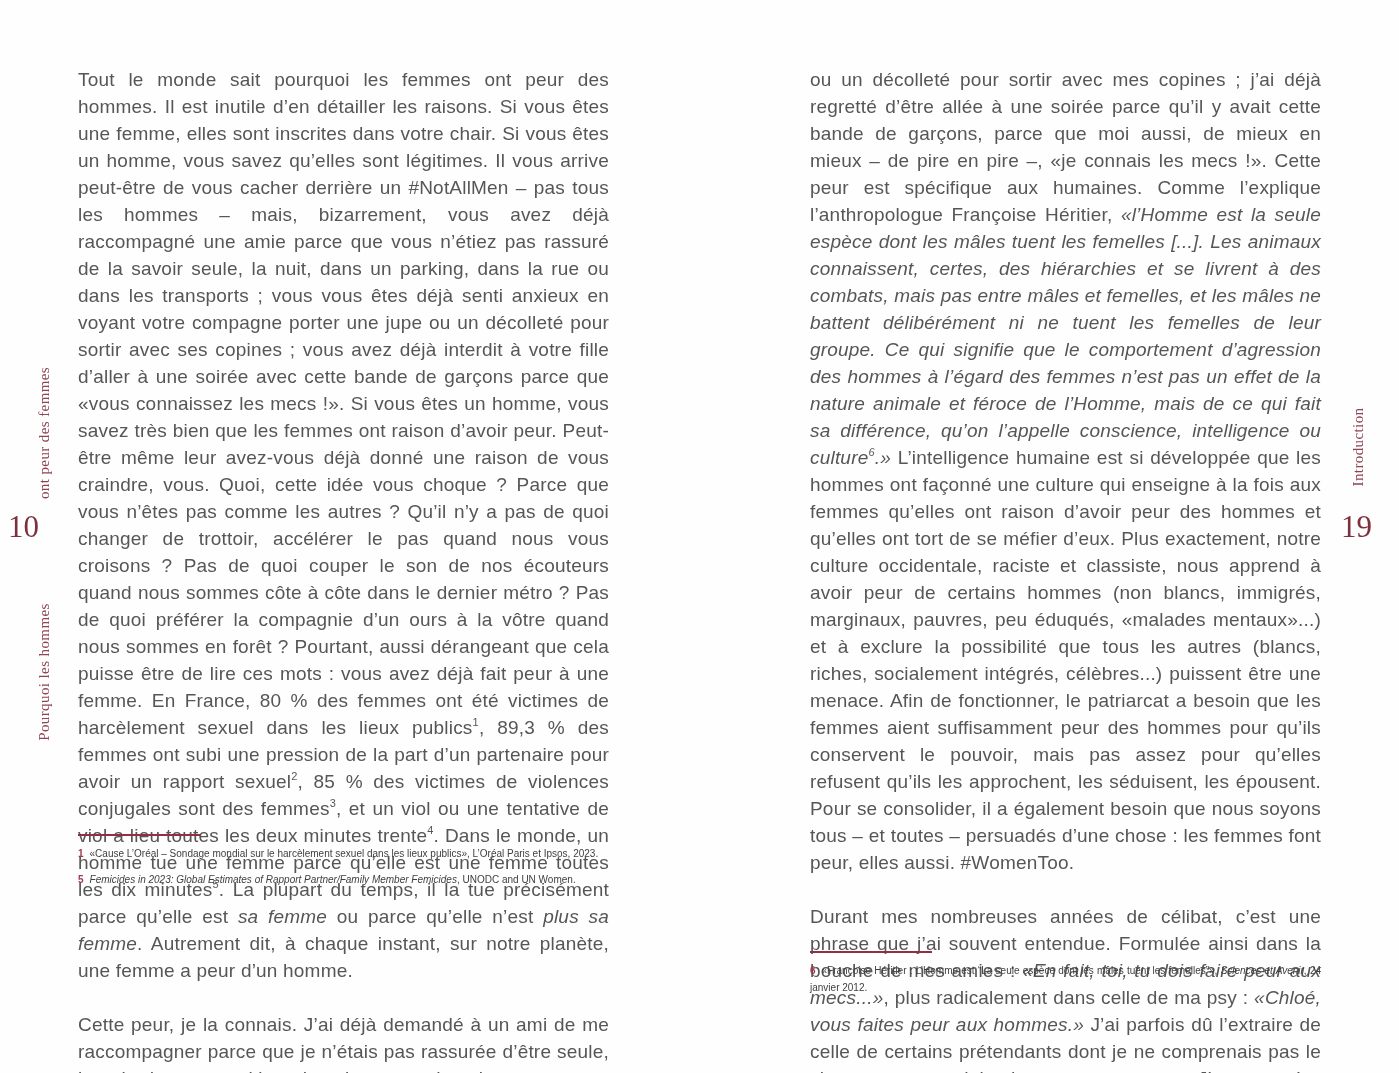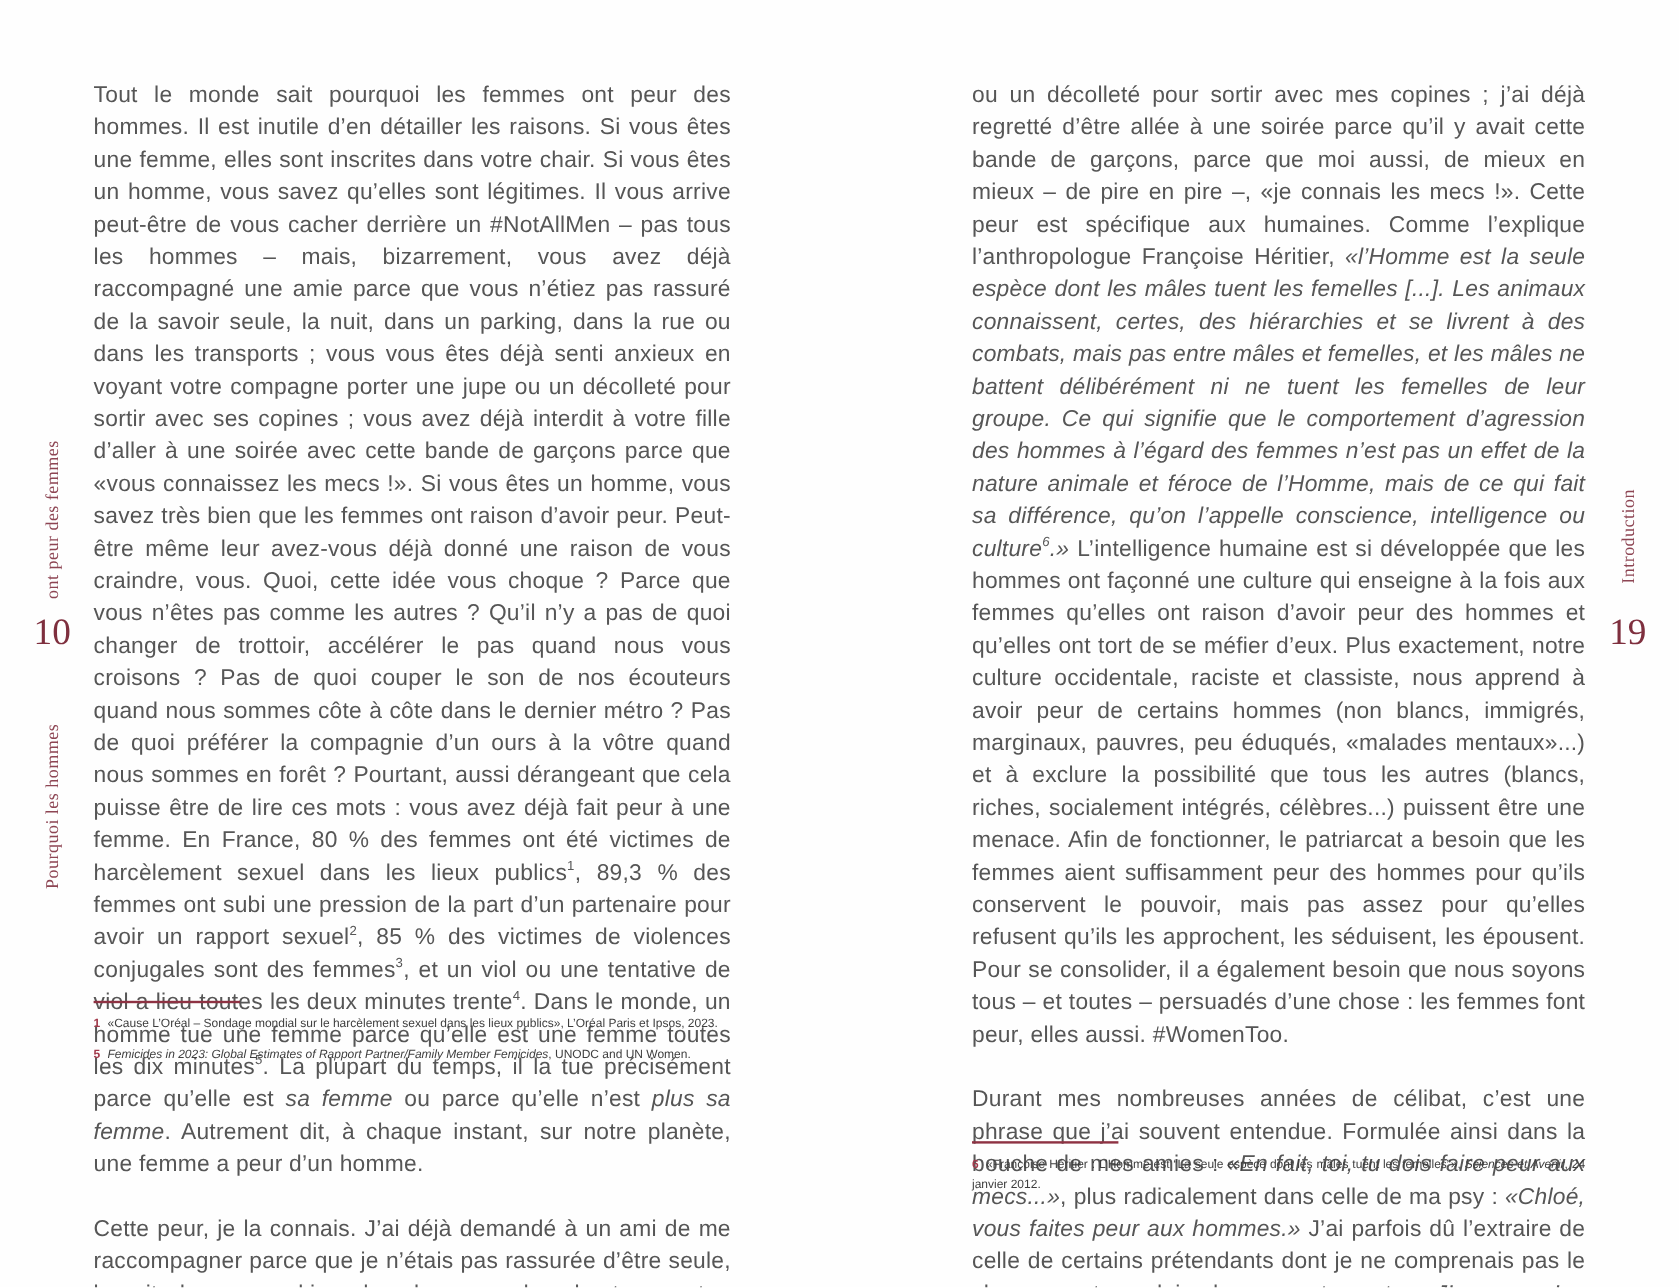--- a/index.html
+++ b/index.html
@@ -58,21 +58,21 @@
     color:#7e2f3e;
     line-height:34px;
   }
 </style>
 </head>
 <body>
 
 <div class="spread">
 
   <div class="vlabel" style="width:152px;left:-32px;top:422px;">ont peur des femmes</div>
-  <div class="pagenum" style="left:28px;top:510px;">10</div>
+  <div class="pagenum" style="left:8px;top:510px;">10</div>
   <div class="vlabel" style="width:190px;left:-51px;top:661px;">Pourquoi les hommes</div>
 
   <div class="textcol" style="left:78px;top:66px;width:531px;">
     <p><span>Tout le monde sait pourquoi les femmes ont peur des hommes. Il est inutile d’en détailler les raisons. Si vous êtes une femme, elles sont inscrites dans votre chair. Si vous êtes un homme, vous savez qu’elles sont légitimes. Il vous arrive peut-être de vous cacher derrière un #NotAllMen – pas tous les hommes – mais, bizarrement, vous avez déjà raccompagné une amie parce que vous n’étiez pas rassuré de la savoir seule, la nuit, dans un parking, dans la rue ou dans les transports ; vous vous êtes déjà senti anxieux en voyant votre compagne porter une jupe ou un décolleté pour sortir avec ses copines ; vous avez déjà interdit à votre fille d’aller à une soirée avec cette bande de garçons parce que «vous connaissez les mecs !». Si vous êtes un homme, vous savez très bien que les femmes ont raison d’avoir peur. Peut-être même leur avez-vous déjà donné une raison de vous craindre, vous. Quoi, cette idée vous choque ? Parce que vous n’êtes pas comme les autres ? Qu’il n’y a pas de quoi changer de trottoir, accélérer le pas quand nous vous croisons ? Pas de quoi couper le son de nos écouteurs quand nous sommes côte à côte dans le dernier métro ? Pas de quoi préférer la compagnie d’un ours à la vôtre quand nous sommes en forêt ? Pourtant, aussi dérangeant que cela puisse être de lire ces mots : vous avez déjà fait peur à une femme. En France, 80 % des femmes ont été victimes de harcèlement sexuel dans les lieux publics</span><sup>1</sup><span>, 89,3 % des femmes ont subi une pression de la part d’un partenaire pour avoir un rapport sexuel</span><sup>2</sup><span>, 85 % des victimes de violences conjugales sont des femmes</span><sup>3</sup><span>, et un viol ou une tentative de viol a lieu toutes les deux minutes trente</span><sup>4</sup><span>. Dans le monde, un homme tue une femme parce qu’elle est une femme toutes les dix minutes</span><sup>5</sup><span>. La plupart du temps, il la tue précisément parce qu’elle est </span><i>sa femme</i><span> ou parce qu’elle n’est </span><i>plus sa femme</i><span>. Autrement dit, à chaque instant, sur notre planète, une femme a peur d’un homme.</span></p>
     <p><span>Cette peur, je la connais. J’ai déjà demandé à un ami de me raccompagner parce que je n’étais pas rassurée d’être seule, la nuit, dans un parking, dans la rue ou dans les transports ; j’ai déjà hésité à porter une jupe</span></p>
   </div>
 
   <div class="fnblock" style="left:78px;top:834px;width:531px;">
     <div class="fn-rule"></div>
     <div>

